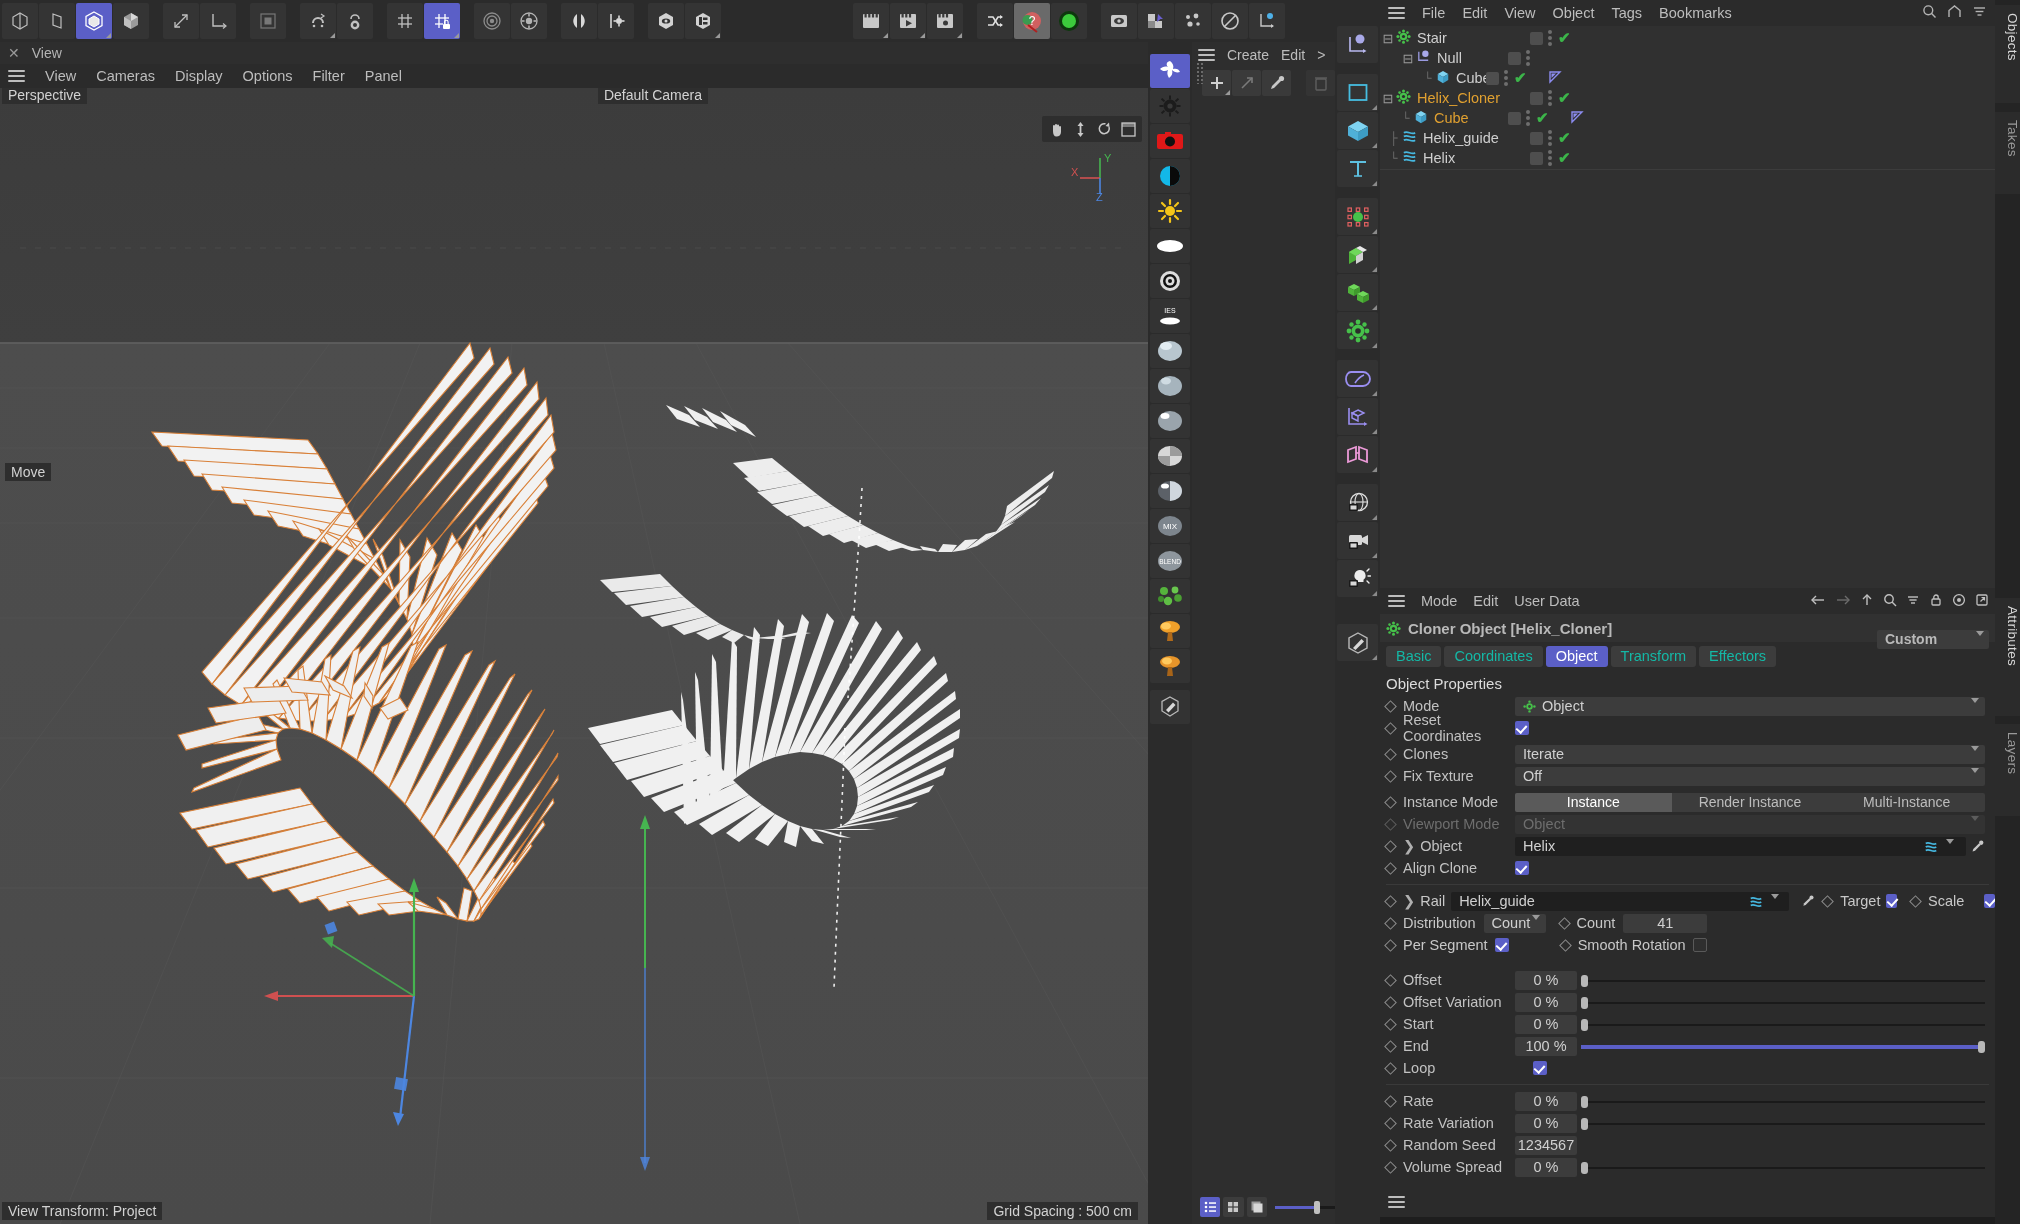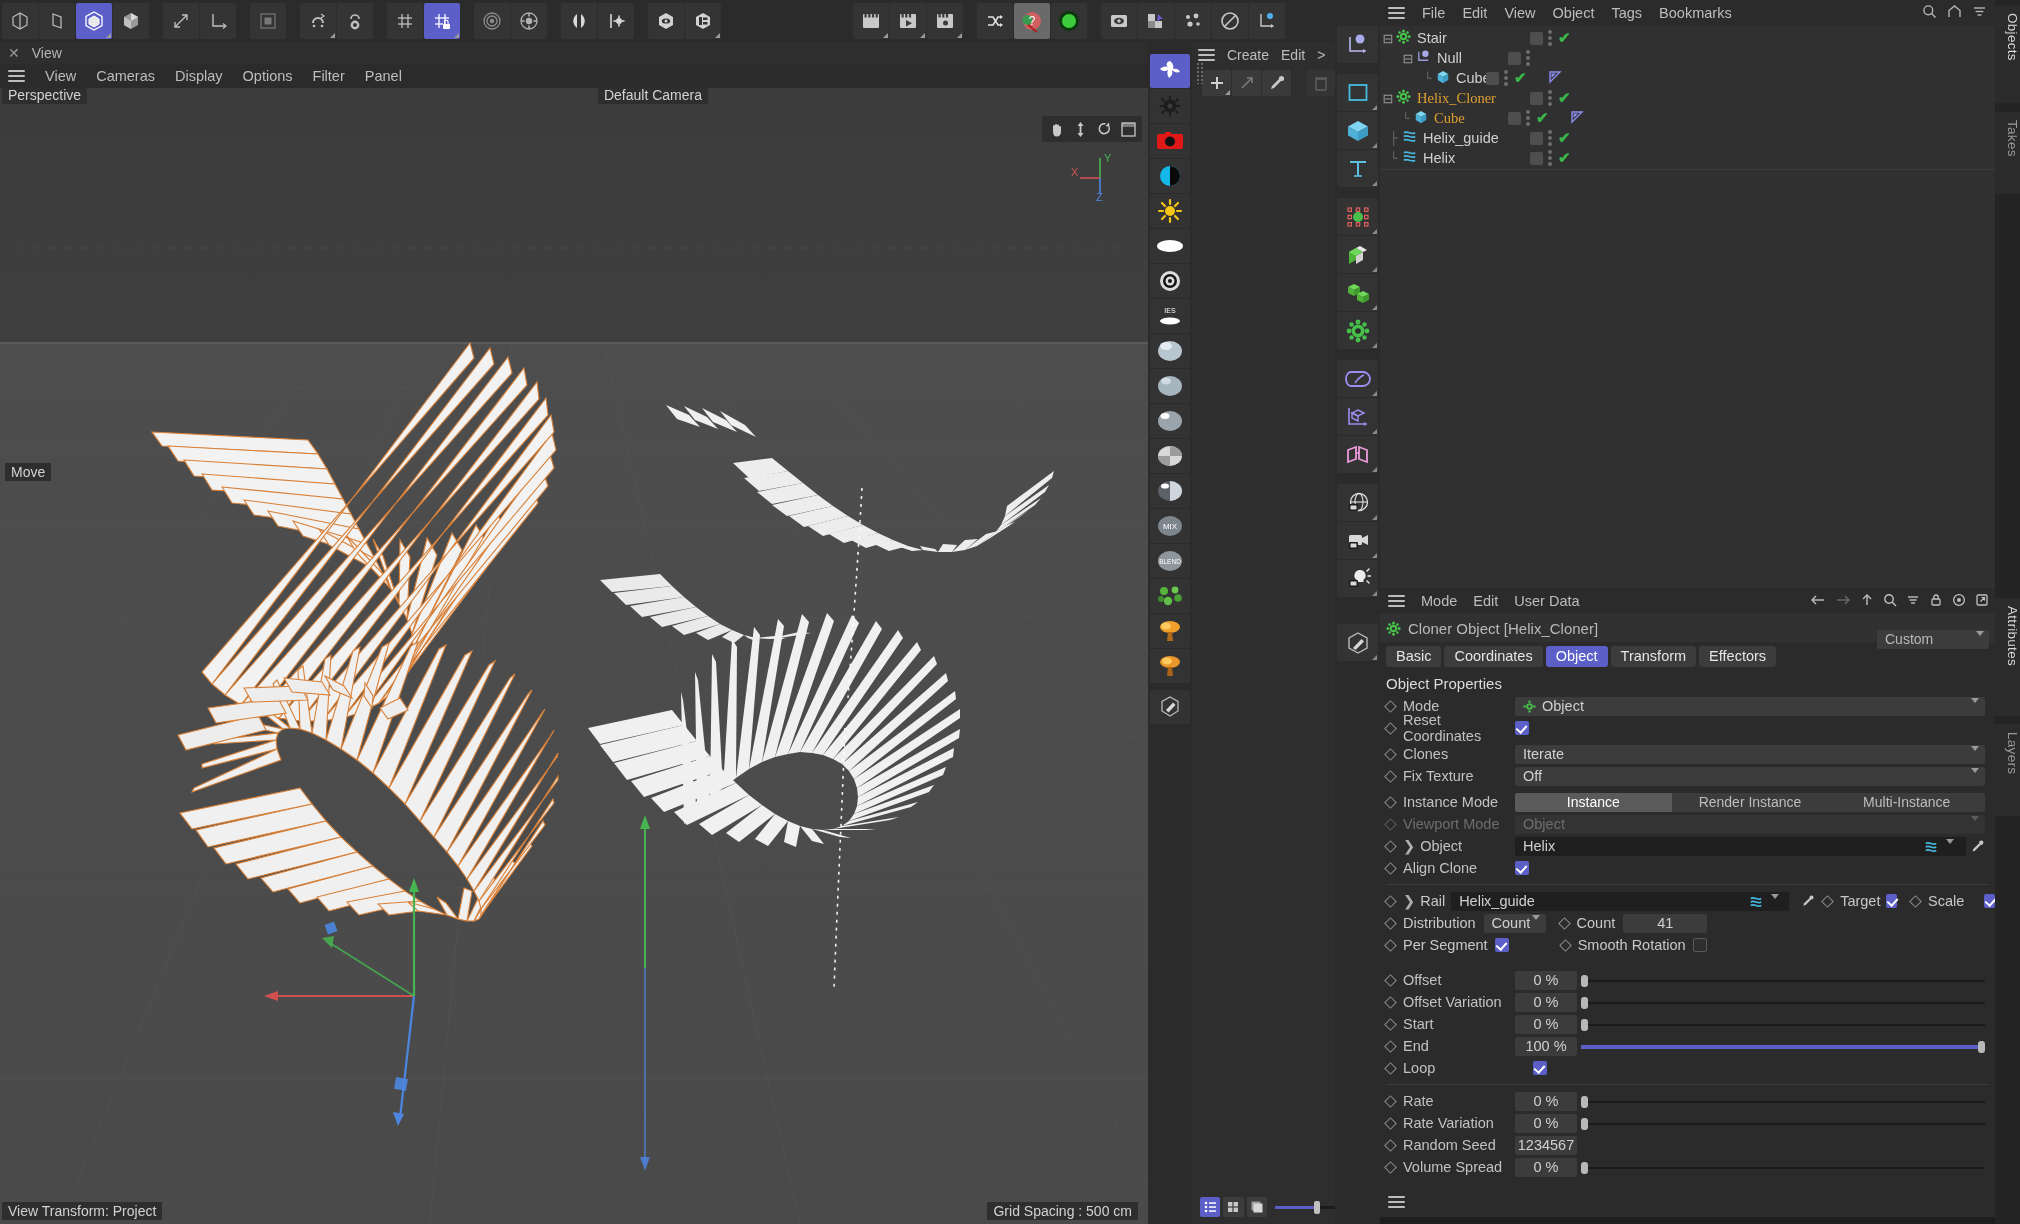--- a/index.html
+++ b/index.html
@@ -129,21 +129,21 @@
     height:26px; display:flex; align-items:center; gap:17px; padding-left:8px;
     font-size:14.5px; color:#bdbdbd; background:#2b2b2b;
   }
   .om-menu .right{ margin-left:auto; display:flex; gap:10px; padding-right:8px; }
   .om-body{ position:absolute; left:0; top:26px; right:0; bottom:0; background:#303030; }
   .om-row{
     position:relative; height:20px; display:flex; align-items:center;
     font-size:14.5px; padding-left:2px;
   }
   .om-name{ color:#cfcfcf; margin-left:6px; }
-  .om-name.orange{ color:#e0a030;font-family:Liberation Serif, serif; }
+  .om-name.orange{ color:#e0a030; }
   .om-tags{ position:absolute; left:150px; display:flex; align-items:center; gap:5px; }
   .tagbox{ width:13px;height:13px;background:#4e4e4e;border-radius:2px;position:relative;}
   .tagbox:after{content:'';position:absolute;left:2px;top:2px;width:9px;height:9px;
     border-top:2px solid #2b2b2b;border-left:2px solid #2b2b2b;transform:rotate(-45deg);opacity:.0;}
   .vdots{ width:5px; display:flex;flex-direction:column;gap:2px;}
   .vdots i{ width:4px;height:4px;border-radius:50%;background:#6e6e6e;display:block;}
   .chk{ color:#3cb54a; font-size:15px; font-weight:bold; }
   .flagtag{ margin-left:16px; }
   .treeline{ color:#6a6a6a; font-family:"Liberation Mono",monospace; font-size:13px; }
   .om-divider{ position:absolute; left:0; right:0; height:1px; background:#3c3c3c; }
@@ -153,33 +153,33 @@
     position:absolute; left:1380px; top:588px; width:615px; height:629px;
     background:#2b2b2b;
   }
   .am-menu{
     height:26px; display:flex; align-items:center; gap:16px; padding-left:8px;
     font-size:14.5px; color:#bdbdbd;
   }
   .am-menu .right{ margin-left:auto; display:flex; gap:9px; padding-right:6px; align-items:center;}
   .am-title{
     height:28px; display:flex; align-items:center; padding-left:6px;
-    font-size:15px; color:#b9b9b9; background:#313131;
+    font-size:15px; color:#b9b9b9; background:#313131;font-weight:bold;
   }
   .am-title .custom{
     margin-left:auto; margin-right:6px; width:112px; height:19px; background:#3c3c3c;
     display:flex; align-items:center; padding-left:8px; font-size:14px; border-radius:2px;
     position:relative;
     margin-top:22px;
   }
   .am-title .custom .arr{ position:absolute; right:5px; top:6px; }
   .am-tabs{ height:28px; display:flex; align-items:center; gap:3px; padding-left:6px; background:#2b2b2b;}
   .am-tab{
     height:21px; padding:0 10px; background:#3c3c3c; border-radius:3px;
-    display:flex;align-items:center; font-size:14.5px; color:#e5e5e5;
+    display:flex;align-items:center; font-size:14.5px; color:#14b8a6;
   }
   .am-tab.sel{ background:#5b5fc7; color:#fff; }
   .am-section{ padding:5px 0 3px 6px; font-size:15px; color:#dcdcdc; }
   .prow{
     height:22px; display:flex; align-items:center; font-size:14.5px; position:relative;
     padding-left:6px;
   }
   .dia{ width:9px;height:9px;border:1.3px solid #8c8c8c; transform:rotate(45deg);
         margin-right:8px; flex:0 0 auto;}
   .dia.dim{ border-color:#5c5c5c;}

